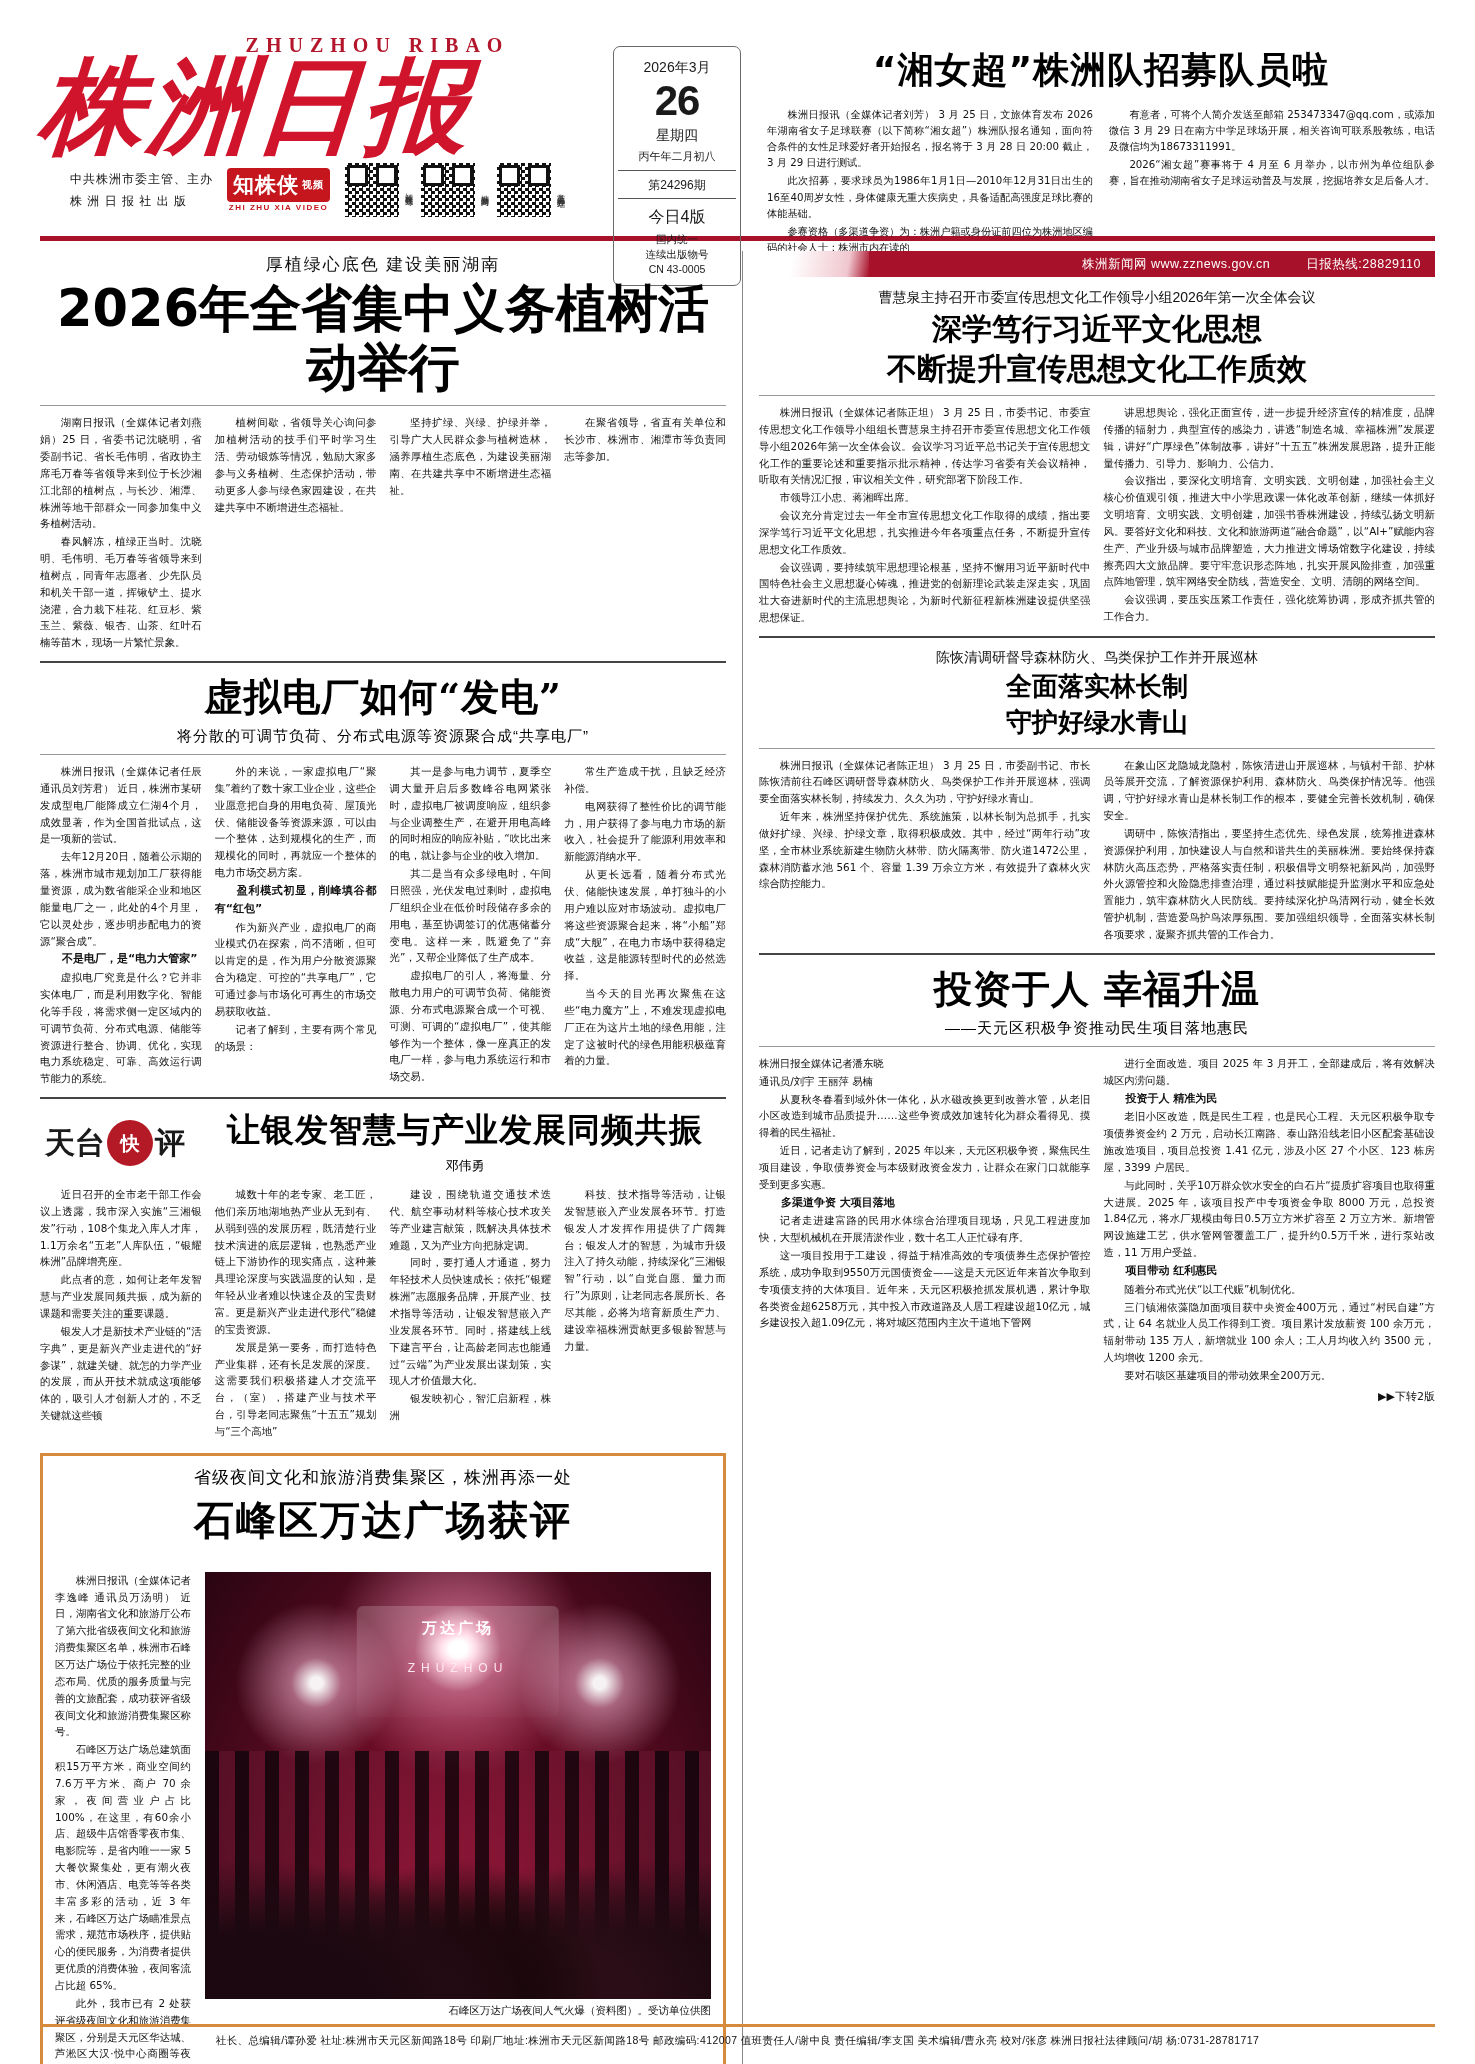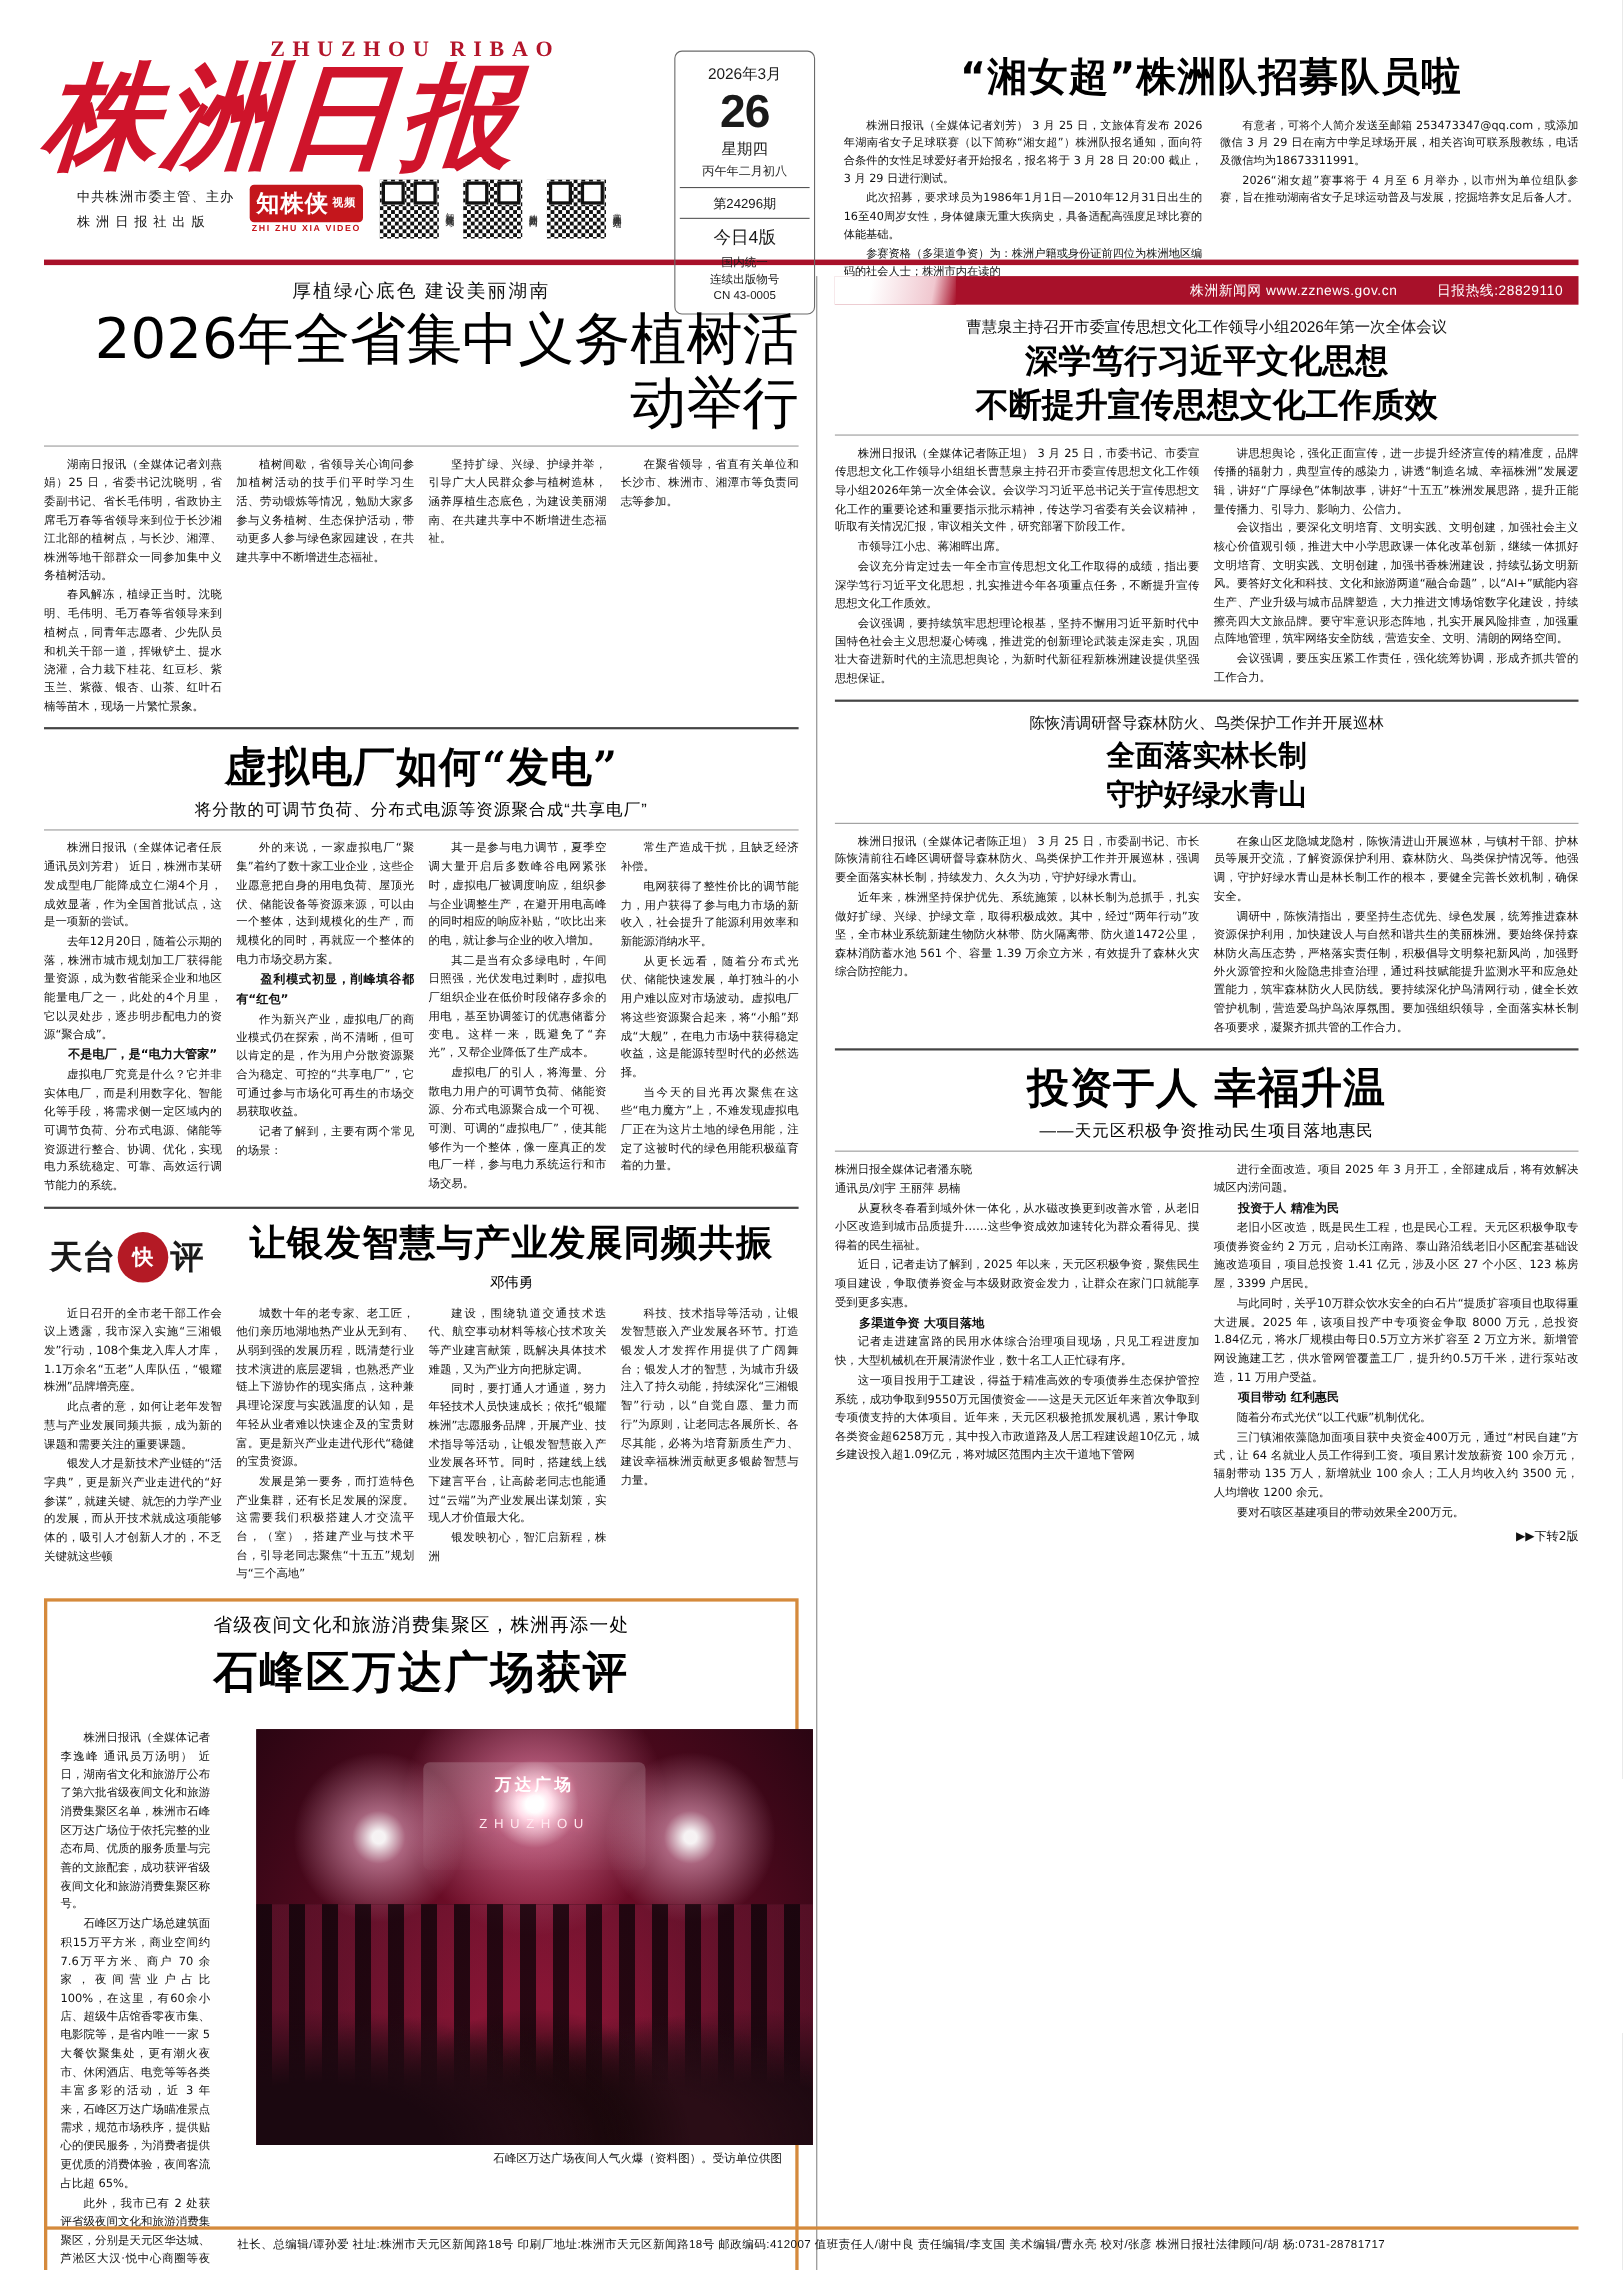--- a/index.html
+++ b/index.html
@@ -73,21 +73,21 @@
   .rule-red{height:5px;background:#a8112a;margin:6px 0 0;}
 
   
   .body-grid{display:flex;margin-top:10px;}
   .left-zone{width:703px;padding-right:16px;box-sizing:border-box;border-right:1px solid #888;}
   .right-zone{width:692px;padding-left:16px;box-sizing:border-box;}
 
   .kicker{font-size:17px;text-align:center;color:#111;letter-spacing:2px;margin:2px 0 4px;}
   .kicker-sm{font-size:14px;color:#111;line-height:1.5;margin:0 0 2px;text-align:center;}
   .headline-xl{
-    font-size:51px;font-weight:normal;text-align:right;letter-spacing:0px;line-height:1.15;
+    font-size:51px;font-weight:bold;text-align:center;letter-spacing:0px;line-height:1.15;
     margin:0;font-family:"DejaVu Sans","Liberation Sans",sans-serif;
   }
   .subhead{font-size:21px;text-align:center;margin:5px 0 8px;letter-spacing:1px;}
   .rule-thin{height:1px;background:#999;margin:8px 0;}
   .rule-med{height:2px;background:#444;margin:9px 0;}
 
   .cols4{display:flex;gap:13px;}
   .cols4 > .col{flex:1;}
   .bodytext{font-size:10.4px;line-height:1.62;text-align:justify;color:#111;
             font-family:"DejaVu Sans","Liberation Sans",sans-serif;}
@@ -128,28 +128,27 @@
 
   
   .photobox{border:3px solid #d58a3c;padding:10px 12px 12px;margin-top:12px;box-sizing:border-box;}
   .photobox .k{font-size:17px;text-align:center;letter-spacing:1px;}
   .photobox .h{font-size:40px;font-weight:bold;text-align:center;letter-spacing:2px;margin:4px 0 24px;
      font-family:"DejaVu Sans","Liberation Sans",sans-serif;}
   .photo-flex{display:flex;gap:14px;}
   .photo-col{width:136px;flex-shrink:0;}
   .photo-area{flex:1;}
   .photo{
-    width:100%;height:378px;position:relative;overflow:hidden;
+    width:100%;height:427px;position:relative;overflow:hidden;
     background:
       radial-gradient(circle at 50% 18%, #ffffff 0 2%, #ffd9e6 4%, rgba(255,150,190,.5) 10%, rgba(120,20,60,0) 30%),
       radial-gradient(circle at 22% 26%, rgba(255,255,255,.95) 0 1.2%, rgba(255,190,220,.5) 5%, rgba(0,0,0,0) 16%),
       radial-gradient(circle at 78% 26%, rgba(255,255,255,.95) 0 1.2%, rgba(255,190,220,.5) 5%, rgba(0,0,0,0) 16%),
       radial-gradient(ellipse at 50% 95%, #8e1030 0 24%, #5c0b22 55%, #2a0512 100%),
       linear-gradient(180deg,#2b0a18 0 24%, #7a1030 48%, #b4324f 70%, #70132f 100%);
-    margin-left: 28px;
   }
   .photo .bldg{
     position:absolute;left:50%;top:8%;transform:translateX(-50%);
     width:40%;height:26%;
     background:linear-gradient(180deg,rgba(255,255,255,.18),rgba(255,255,255,.02));
     border-radius:6px;
   }
   .photo .sign{
     position:absolute;left:50%;top:11%;transform:translateX(-50%);
     color:#fff;font-size:15px;letter-spacing:3px;font-weight:bold;text-shadow:0 0 8px #ff8fb0;

